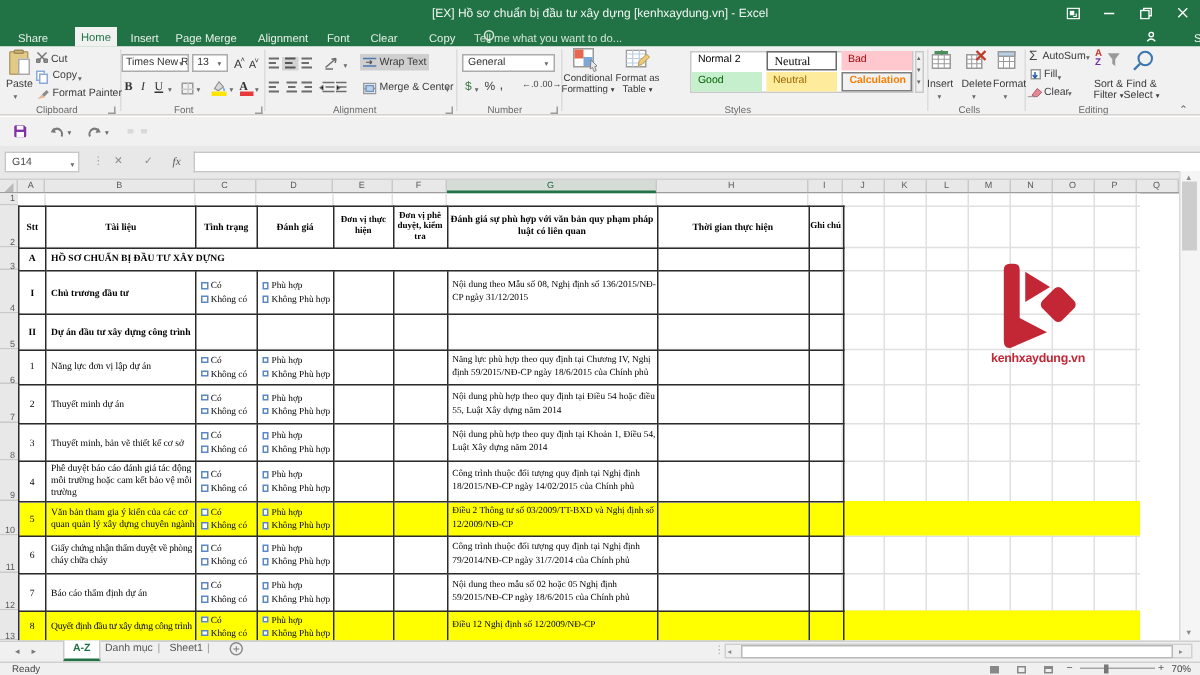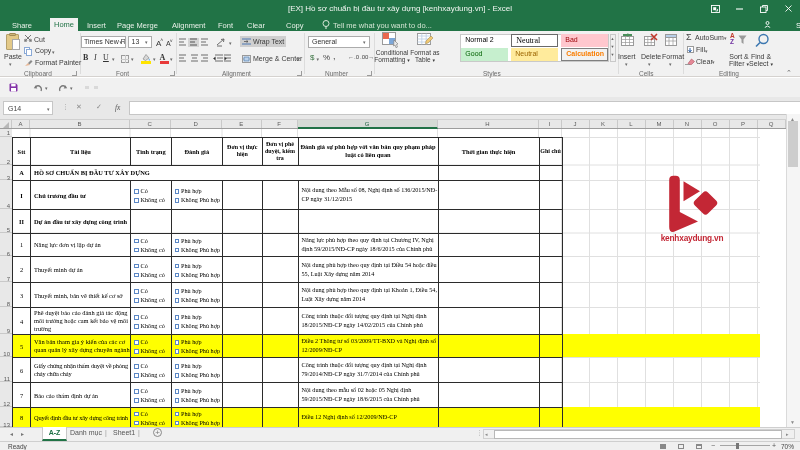--- a/index.html
+++ b/index.html
@@ -72,21 +72,21 @@
 <div class="ab mtab" style="left:87px">Insert</div>
 <div class="ab mtab" style="left:117px">Page Merge</div>
 <div class="ab mtab" style="left:172px">Alignment</div>
 <div class="ab mtab" style="left:218px">Font</div>
 <div class="ab mtab" style="left:247px">Clear</div>
 <div class="ab mtab" style="left:286px">Copy</div>
 <svg class="ab" style="left:322px;top:20px" width="8" height="9" viewBox="0 0 8 9">
       <circle cx="4" cy="3.5" r="3" fill="none" stroke="#d8e8d8" stroke-width="1"></circle>
       <path d="M3 7 h2 M3 8.2 h2" stroke="#d8e8d8" stroke-width="0.8"></path>
     </svg>
-<div class="ab mtab" style="left:333px;color:#d3e5d3">Tell me what you want to do...</div>
+<div class="ab mtab" style="left:316px;color:#d3e5d3">Tell me what you want to do...</div>
 <svg class="ab" style="left:764px;top:21px" width="7" height="7" viewBox="0 0 7 7">
       <circle cx="3.5" cy="2" r="1.5" fill="none" stroke="#fff" stroke-width="0.9"></circle>
       <path d="M0.8 6.5 Q3.5 3.5 6.2 6.5" fill="none" stroke="#fff" stroke-width="0.9"></path>
     </svg>
     <div class="ab mtab" style="left:796px;color:#fff">Share</div>
 
 <div class="ab" id="ribbon"></div>
 <div id="ribbon-content">
 
 <div class="ab gdiv" style="left:79.5px"></div>

